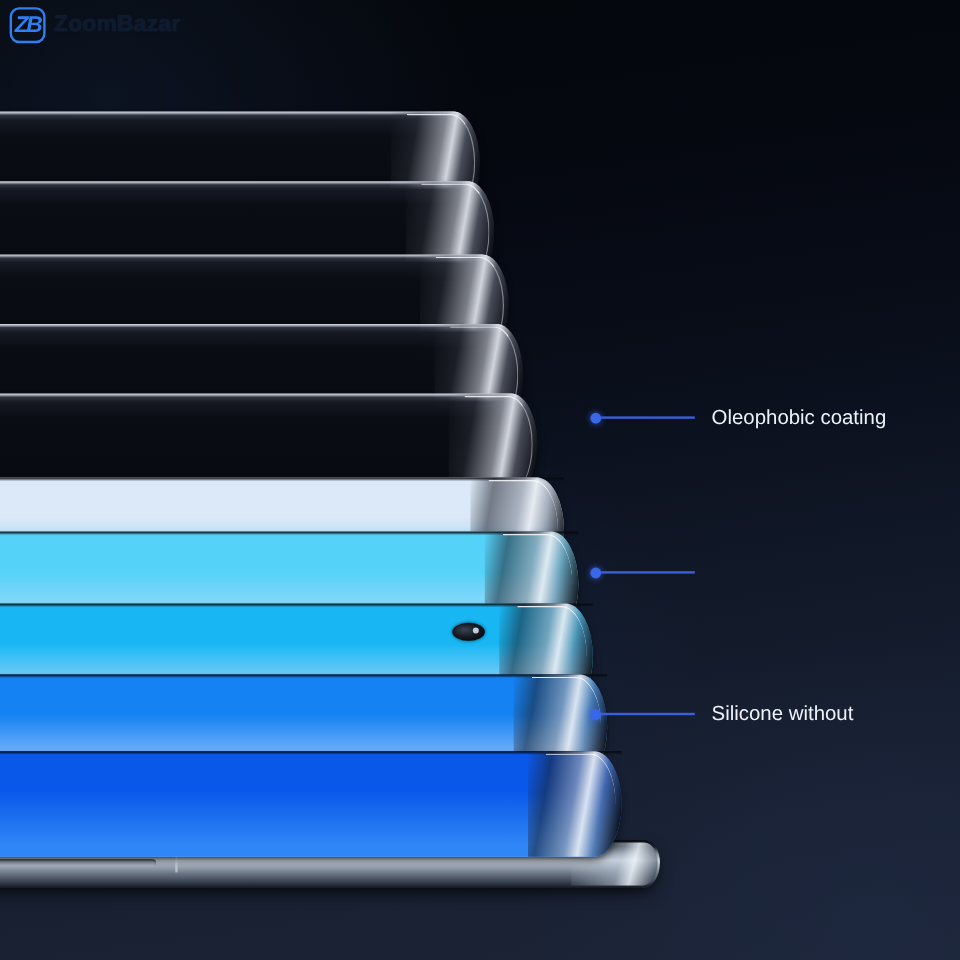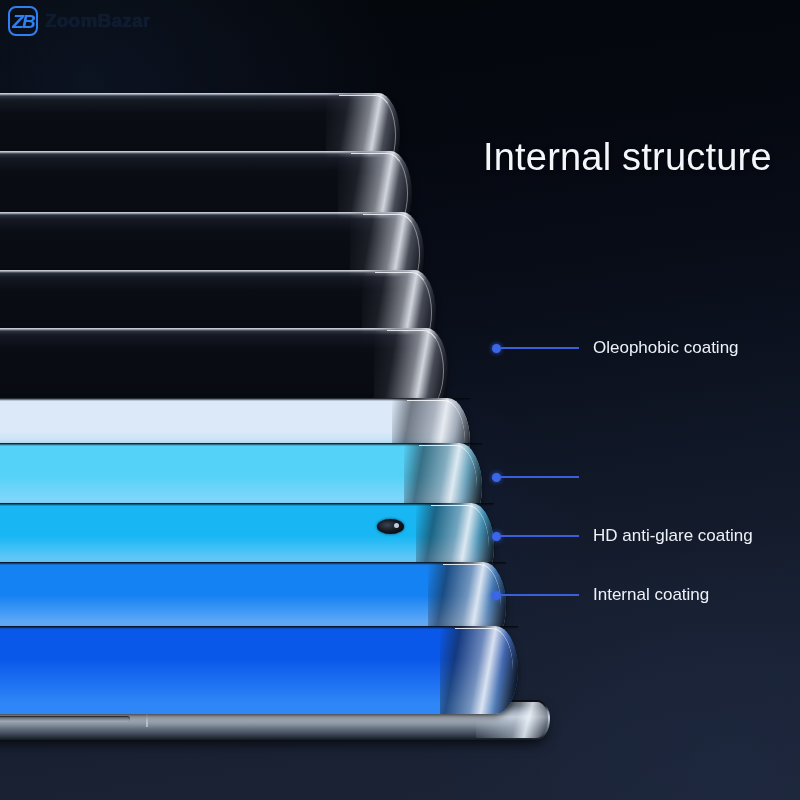--- a/index.html
+++ b/index.html
@@ -354,37 +354,31 @@
       </div>
     </div>
 
   <div id="logo">
     <div class="mark">
       <span class="zb">ZB</span>
     </div>
     <span class="wordmark">ZoomBazar</span>
   </div>
 
-  <div id="title">Internal structure</div>
 
   <div id="callouts">
       <div class="callout" style="top: 338px;">
         <span class="dot" style="background: rgb(58, 102, 232);"></span>
         <span class="line"></span>
         <span class="lbl">Oleophobic coating</span>
       </div>
       <div class="callout" style="top: 467px;">
         <span class="dot" style="background: rgb(58, 102, 232);"></span>
         <span class="line"></span>
       </div>
-      <div class="callout" style="top: 526px;">
-        <span class="dot" style="background: rgb(58, 102, 232);"></span>
-        <span class="line"></span>
-        <span class="lbl">HD anti-glare coating</span>
-      </div>
       <div class="callout" style="top: 585px;">
         <span class="dot" style="background: rgb(58, 102, 232);"></span>
         <span class="line"></span>
-        <span class="lbl">Internal coating</span>
+        <span class="lbl">Silicone without</span>
       </div>
     </div>
 
 </div>
 
 </body></html>

